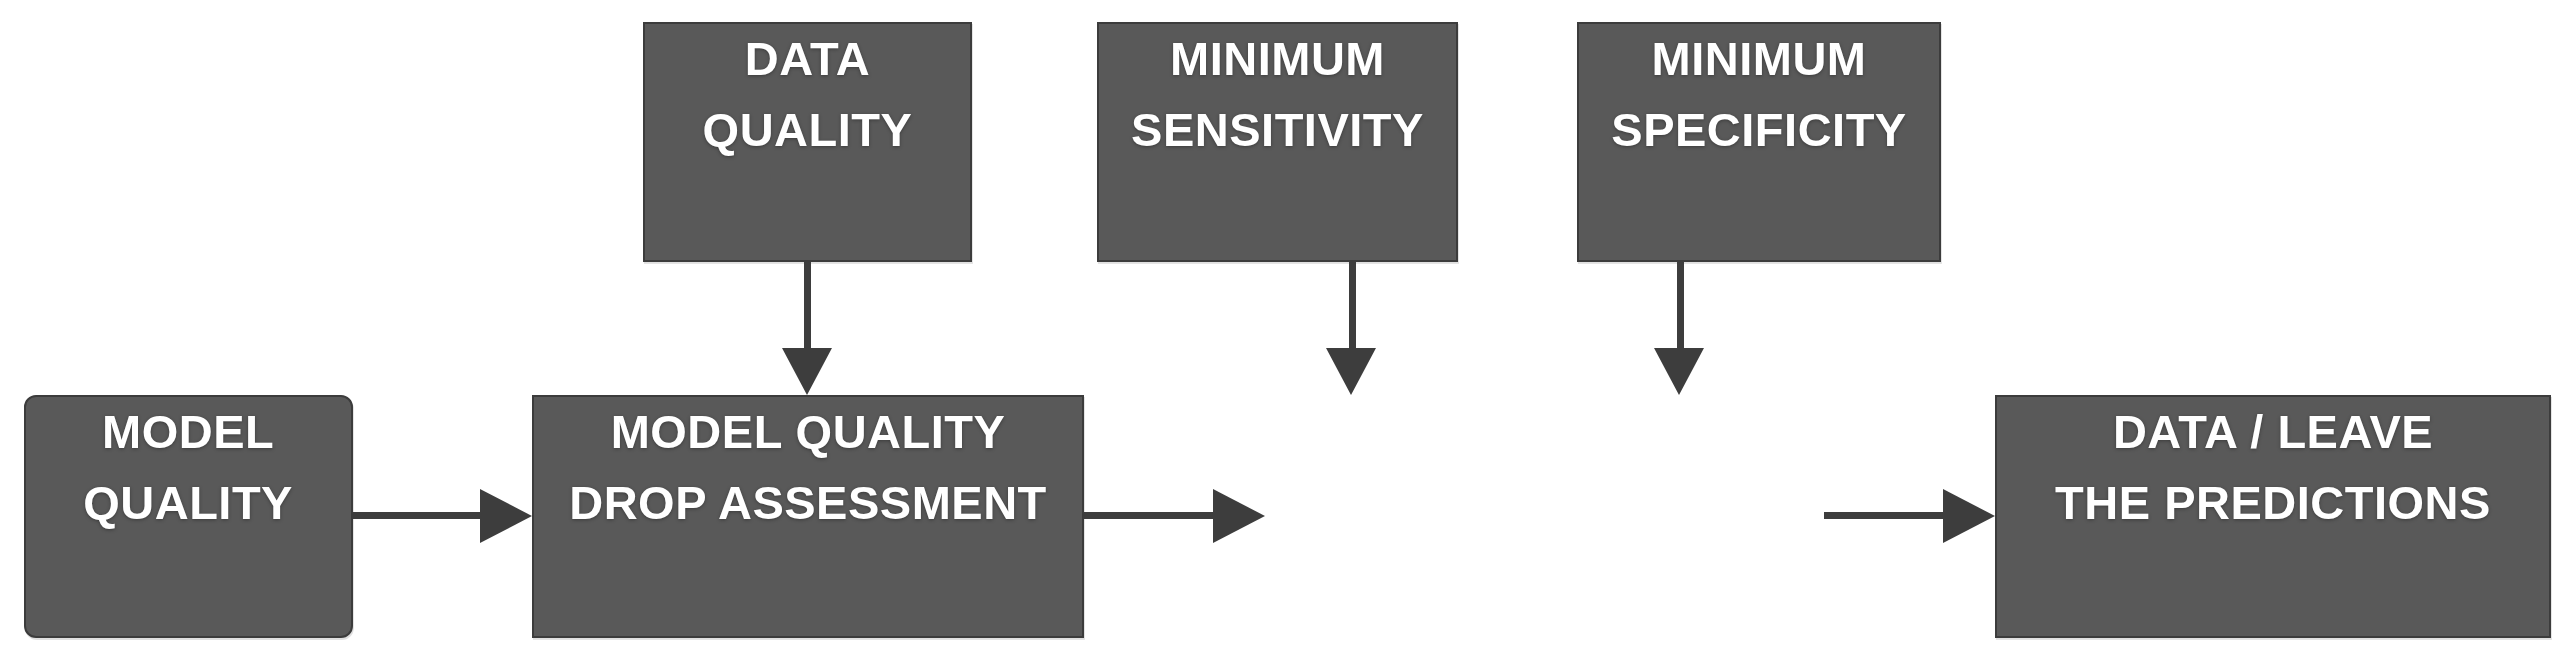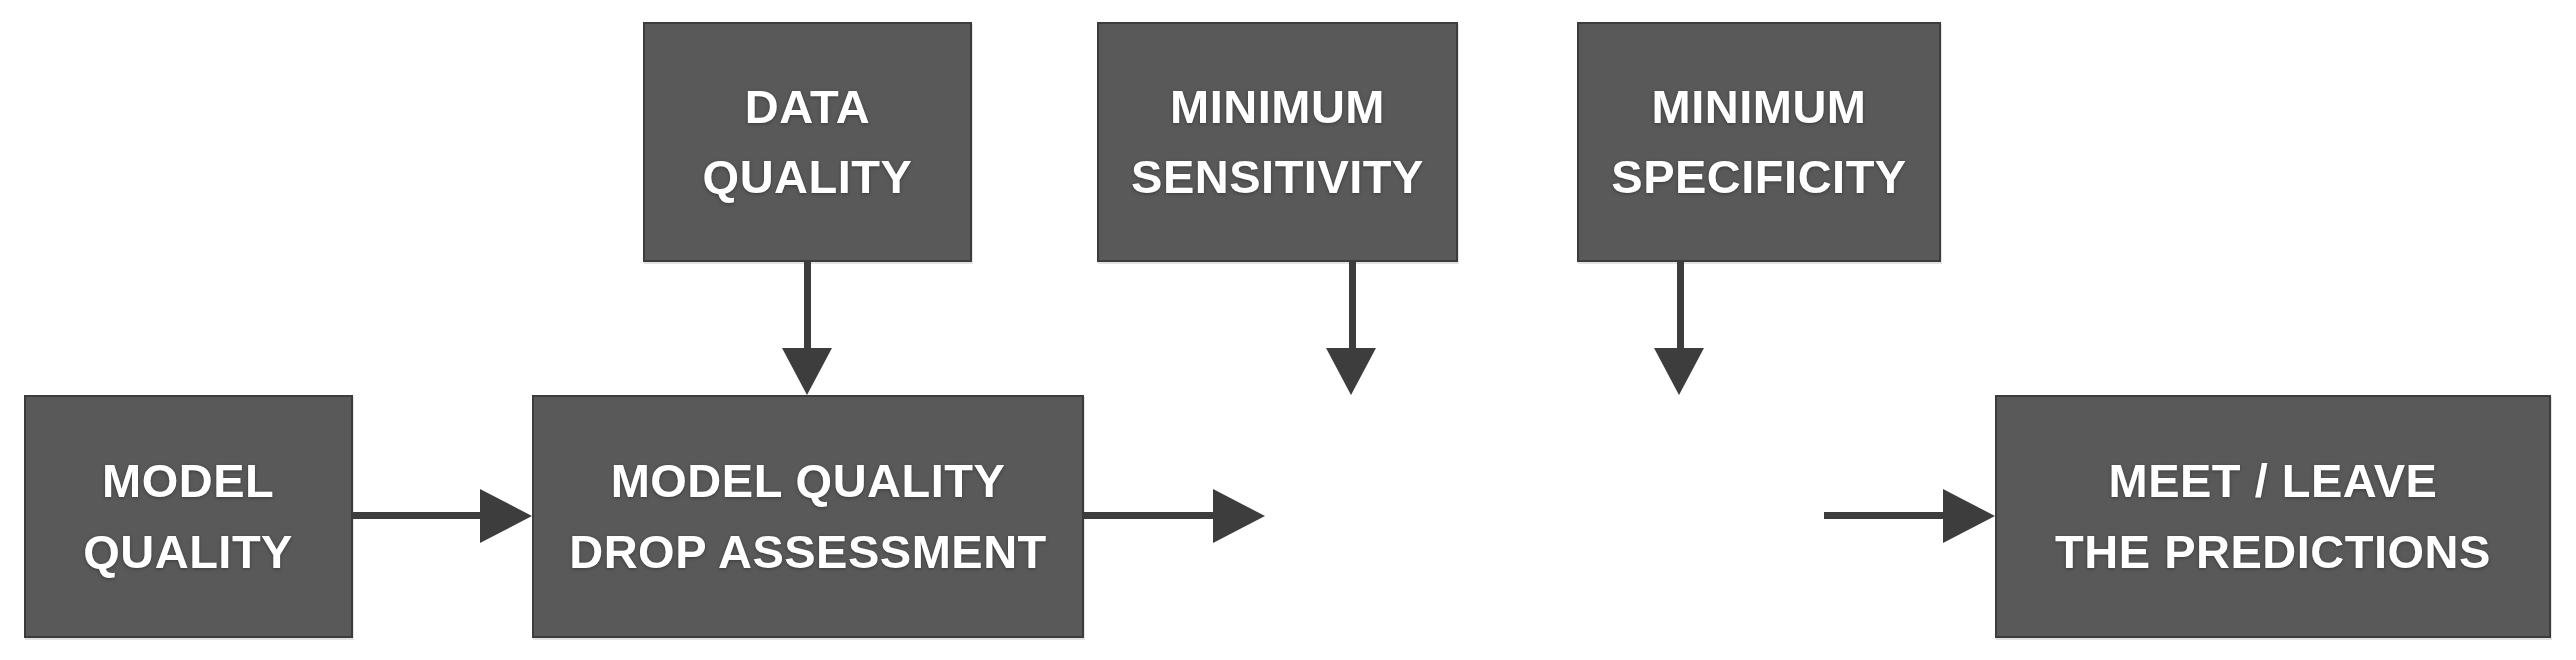--- a/index.html
+++ b/index.html
@@ -17,21 +17,21 @@
     height: 661px;
     background: var(--background);
     overflow: hidden;
     font-family: "Liberation Sans", "DejaVu Sans", sans-serif;
   }
   .node {
     position: absolute;
     background: var(--node-fill);
     border: 2.8px solid var(--node-border);
     display: flex;
-    align-items: center;
+    align-items: flex-start;
     justify-content: center;
     text-align: center;
     box-shadow: 0.9px 1.9px 0 rgba(0,0,0,0.12);
   }
   .node-label {
     color: var(--text);
     font-weight: bold;
     font-size: 47px;
     line-height: 1.5;
     letter-spacing: 0.5px;
@@ -67,33 +67,33 @@
   <div class="node" style="left:1097px; top:22px; width:361px; height:240px;">
     <span class="node-label">MINIMUM
 SENSITIVITY</span>
   </div>
 
   <div class="node" style="left:1577px; top:22px; width:364px; height:240px;">
     <span class="node-label">MINIMUM
 SPECIFICITY</span>
   </div>
 
-  <div class="node" style="left:23.6px; top:395px; width:329px; height:243px;">
+  <div class="node" style="left:23.6px; top:395px; width:329px; height:243px;border-radius:12px;">
     <span class="node-label">MODEL
 QUALITY</span>
   </div>
 
   <div class="node" style="left:532px; top:395px; width:552px; height:243px;">
     <span class="node-label">MODEL QUALITY
 DROP ASSESSMENT</span>
   </div>
 
 
   <div class="node" style="left:1995px; top:395px; width:556px; height:243px;">
-    <span class="node-label">MEET / LEAVE
+    <span class="node-label">DATA / LEAVE
 THE PREDICTIONS</span>
   </div>
 
   <div>
     <div class="arrow-part shaft-v" style="left:804px; top:262px; height:88px;"></div>
     <div class="arrow-part head-down" style="left:782px; top:348px;"></div>
   </div>
 
   <div>
     <div class="arrow-part shaft-v" style="left:1349px; top:262px; height:88px;"></div>

